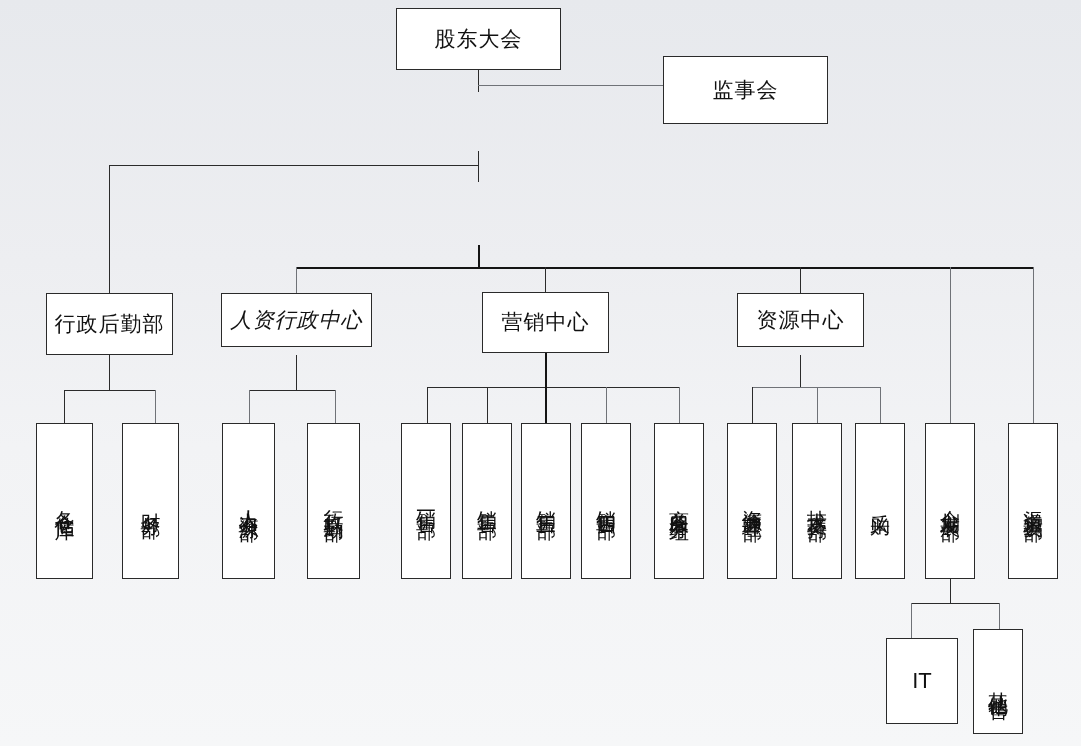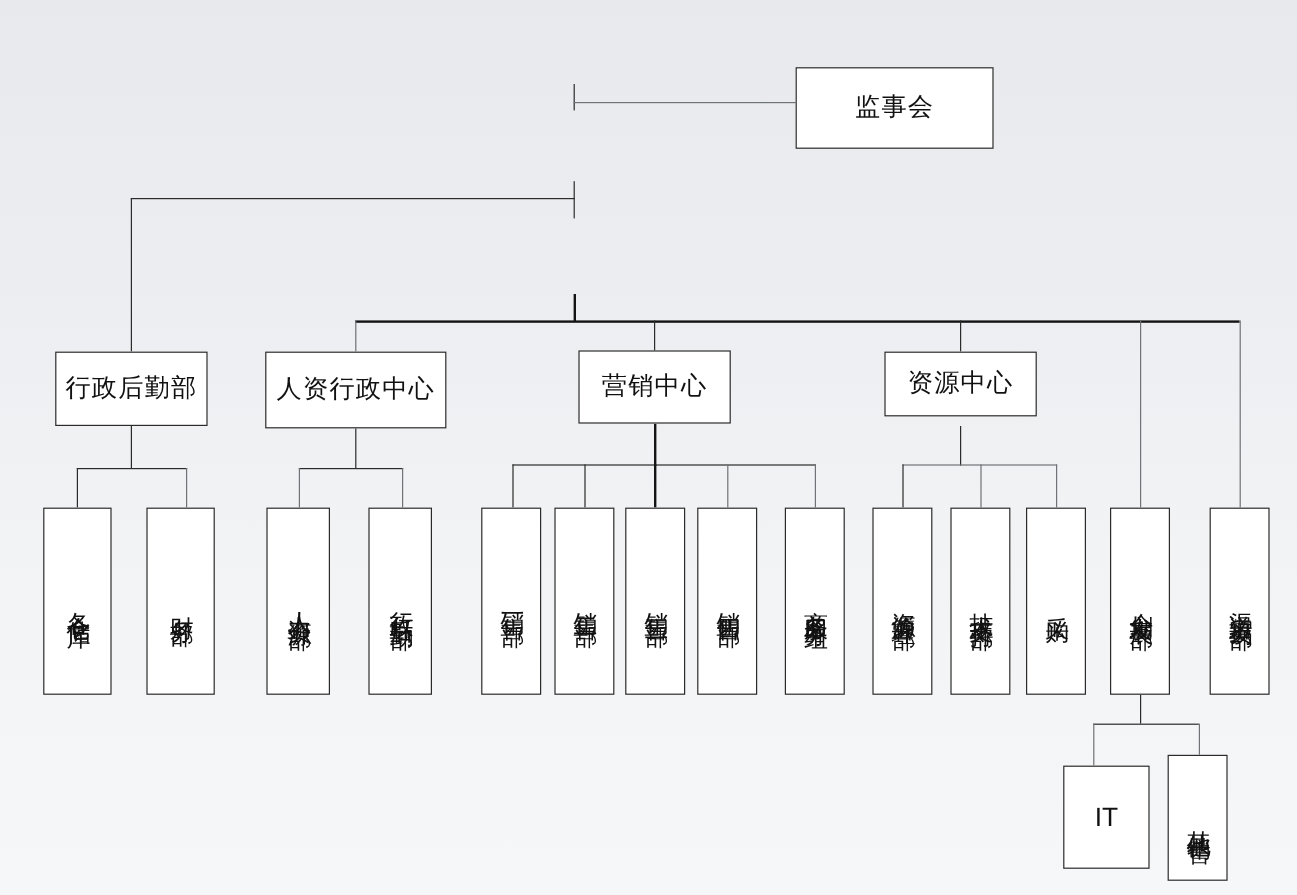--- a/index.html
+++ b/index.html
@@ -115,32 +115,35 @@
   <div class="line h soft" style="left:752px; top:387px; width:129px;"></div>
   <div class="line v" style="left:752px; top:387px; height:36px;"></div>
   <div class="line v soft" style="left:817px; top:387px; height:36px;"></div>
   <div class="line v soft" style="left:880px; top:387px; height:36px;"></div>
 
   <div class="line v" style="left:950px; top:578px; height:25px;"></div>
   <div class="line h" style="left:911px; top:603px; width:88px;"></div>
   <div class="line v soft" style="left:911px; top:603px; height:35px;"></div>
   <div class="line v soft" style="left:999px; top:603px; height:26px;"></div>
 
+  <div class="node h" style="left:396px; top:8px; width:165px; height:62px;">
+    <span class="label">股东大会</span>
+  </div>
 
   <div class="node h" style="left:663px; top:56px; width:165px; height:68px;">
     <span class="label">监事会</span>
   </div>
 
 
 
   <div class="node h" style="left:46px; top:293px; width:127px; height:62px;">
     <span class="label">行政后勤部</span>
   </div>
 
-  <div class="node h" style="left:221px; top:293px; width:151px; height:64px;">
+  <div class="node h" style="left:221px; top:293px; width:151px; height:54px;font-style:italic;">
     <span class="label">人资行政中心</span>
   </div>
 
   <div class="node h" style="left:482px; top:292px; width:127px; height:61px;">
     <span class="label">营销中心</span>
   </div>
 
   <div class="node h" style="left:737px; top:293px; width:127px; height:54px;">
     <span class="label">资源中心</span>
   </div>

